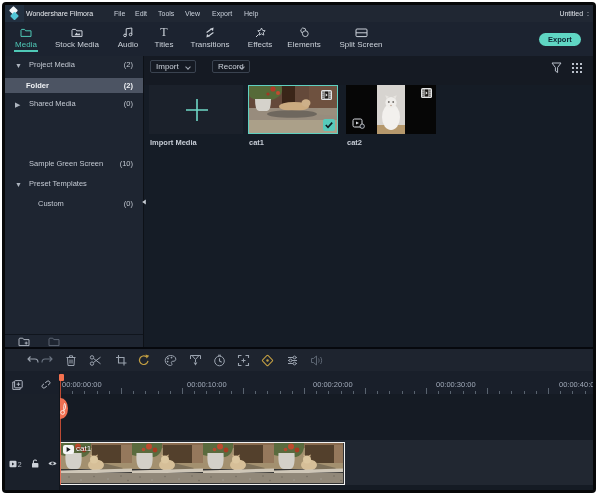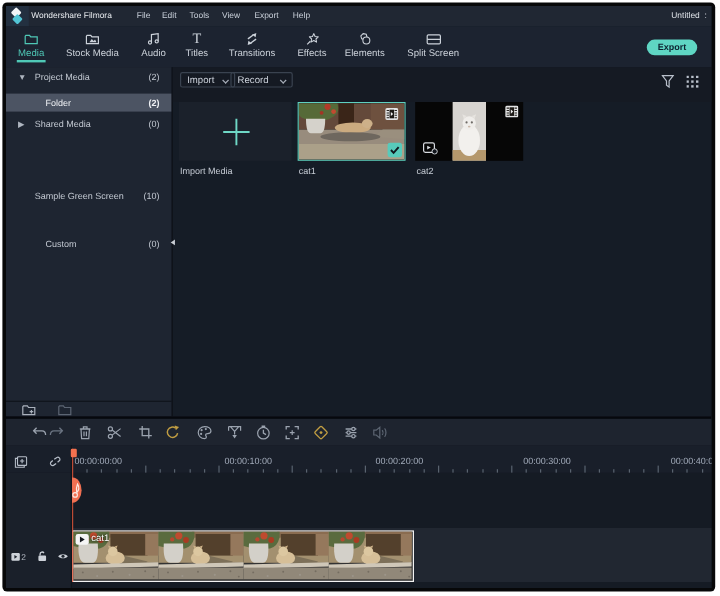--- a/index.html
+++ b/index.html
@@ -25,21 +25,21 @@
 .srow .cnt { position:absolute; right:10px; top:0; }
 .srow .lbl { position:absolute; top:0; }
 .srow .arr { position:absolute; left:10px; top:1px; font-size:7px; color:#aeb5bf; }
 .sel { background:#4c5463; color:#f0f2f5; }
 #sidebar-div { left:138px; top:51px; width:1px; height:291px; background:#0d1117; }
 #collapse { left:135px; top:187px; width:8px; height:20px; }
 
 #mediabar { left:139px; top:51px; width:449px; height:29px; background:#151a23; }
 .mbtn { position:absolute; top:4px; height:13px; border:1px solid #3a4350; border-radius:2px; color:#ccd2db; font-size:8px; line-height:12px; }
 #search { position:absolute; left:114px; top:3px; width:285px; height:14px; background:#0e131b; border-radius:3px; color:#6f7988; font-size:7.5px; line-height:14px; }
-.tile-label { position:absolute; top:133px; font-size:7.5px; color:#c6ccd5; }
+.tile-label { position:absolute; top:133px; font-size:7.5px; color:#c6ccd5;font-weight:bold; }
 
 #tl-toolbar { left:0; top:342px; width:588px; height:24px; background:#1e242f; border-top:2px solid #06080d; }
 #tl-ruler { left:0; top:366px; width:588px; height:23px; background:#191f2a; }
 #tl-tracks { left:0; top:389px; width:588px; height:96px; background:#151b24; }
 #tl-lane { left:55px; top:435px; width:533px; height:45px; background:#212731; }
 #tl-colsep { left:54px; top:366px; width:1px; height:119px; background:#10151c; }
 .tick { position:absolute; width:1px; background:#59636f; }
 .tlabel { position:absolute; top:9px; font-size:7.5px; color:#a2abba; white-space:nowrap; }
 .ticon { position:absolute; top:5px; }
 </style>
@@ -135,31 +135,35 @@
     </div>
     <div class="abs" id="export-btn">Export</div>
   </div>
   <div class="abs" id="sidebar">
     <div class="srow" style="top:2px">
         <span class="arr">▼</span>
         <span class="lbl" style="left:24px">Project Media</span>
         <span class="cnt">(2)</span>
       </div>
     <div class="srow sel" style="top:22px;height:15px;line-height:15px">
-        <span class="lbl" style="left:33px;font-weight:normal">Folder</span>
+        <span class="lbl" style="left:21px;font-weight:bold">Folder</span>
         <span class="cnt" style="font-weight:bold">(2)</span>
       </div>
     <div class="srow" style="top:41px">
         <span class="arr">▶</span>
         <span class="lbl" style="left:24px">Shared Media</span>
         <span class="cnt">(0)</span>
       </div>
     <div class="srow" style="top:101px">
         <span class="lbl" style="left:24px">Sample Green Screen</span>
         <span class="cnt">(10)</span>
+      </div>
+    <div class="srow" style="top:121px">
+        <span class="arr">▼</span>
+        <span class="lbl" style="left:24px">Preset Templates</span>
       </div>
     <div class="srow" style="top:141px">
         <span class="lbl" style="left:33px">Custom</span>
         <span class="cnt">(0)</span>
       </div>
   </div>
   <div class="abs" id="sidebar-bottom">
     <svg class="abs" style="left:13px;top:2px" width="12" height="10" viewBox="0 0 12 10">
         <path d="M1 2 V8.6 H11 V2.6 H5.8 L4.8 1.2 H1.6 Z" fill="none" stroke="#aab1bc" stroke-width="1"></path>
         <path d="M8.2 4.6 v3 M6.7 6.1 h3" stroke="#aab1bc" stroke-width="1"></path>
@@ -167,21 +171,21 @@
     <svg class="abs" style="left:43px;top:2px" width="12" height="10" viewBox="0 0 12 10">
         <path d="M1 2 V8.6 H11 V2.6 H5.8 L4.8 1.2 H1.6 Z" fill="none" stroke="#5c6573" stroke-width="1"></path>
       </svg>
   </div>
   <div class="abs" id="sidebar-div"></div>
   <svg class="abs" id="collapse" viewBox="0 0 8 20">
       <path d="M5.8 7.6 L2.2 10 L5.8 12.4 Z" fill="#c8cdd4"></path>
     </svg>
   <div class="abs" id="mediabar">
     <div class="mbtn" style="left:6px;width:46px;padding-left:5px">Import <span style="position:absolute;right:5px;top:3.5px;width:4px;height:4px;border-right:1.2px solid #a6adb8;border-bottom:1.2px solid #a6adb8;transform:rotate(45deg)"></span></div>
-    <div class="mbtn" style="left:48px;width:52px;padding-left:5px">Record <span style="position:absolute;right:5px;top:3.5px;width:4px;height:4px;border-right:1.2px solid #a6adb8;border-bottom:1.2px solid #a6adb8;transform:rotate(45deg)"></span></div>
+    <div class="mbtn" style="left:68px;width:38px;padding-left:5px">Record <span style="position:absolute;right:5px;top:3.5px;width:4px;height:4px;border-right:1.2px solid #a6adb8;border-bottom:1.2px solid #a6adb8;transform:rotate(45deg)"></span></div>
     <svg class="abs" style="left:407px;top:6px" width="11" height="12" viewBox="0 0 11 12">
         <path d="M1 1 H10 L6.6 5.5 V10.5 L4.4 9 V5.5 Z" fill="none" stroke="#b9c0cb" stroke-width="1"></path>
       </svg>
     <svg class="abs" style="left:428px;top:7px" width="11" height="11" viewBox="0 0 11 11">
         <g fill="#b9c0cb">
           <rect x="0" y="0" width="2" height="2"></rect>
           <rect x="4" y="0" width="2" height="2"></rect>
           <rect x="8" y="0" width="2" height="2"></rect>
           <rect x="0" y="4" width="2" height="2"></rect>
           <rect x="4" y="4" width="2" height="2"></rect>

